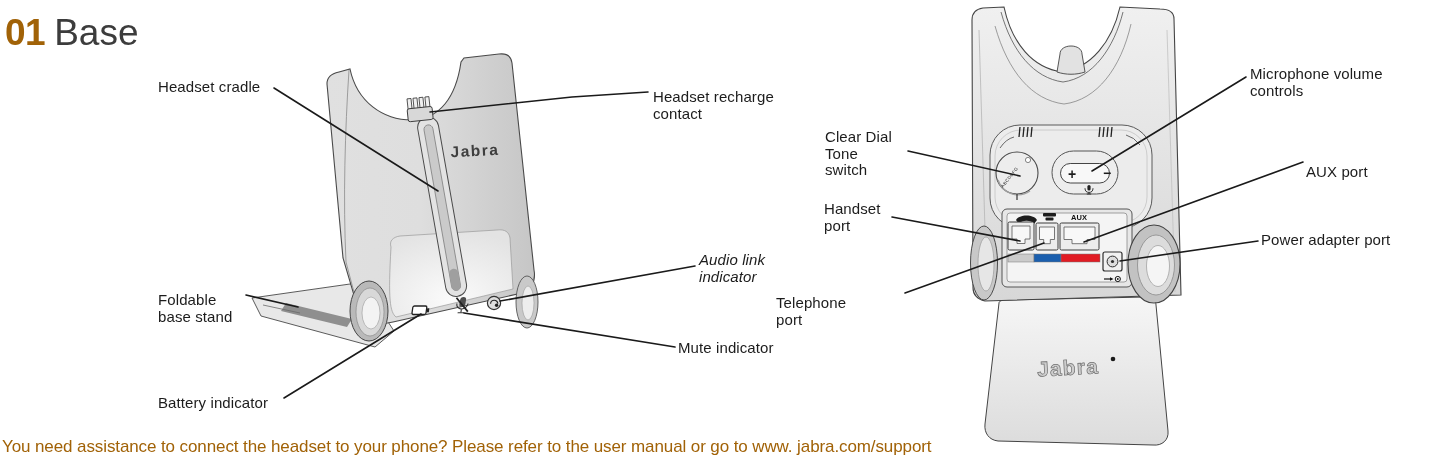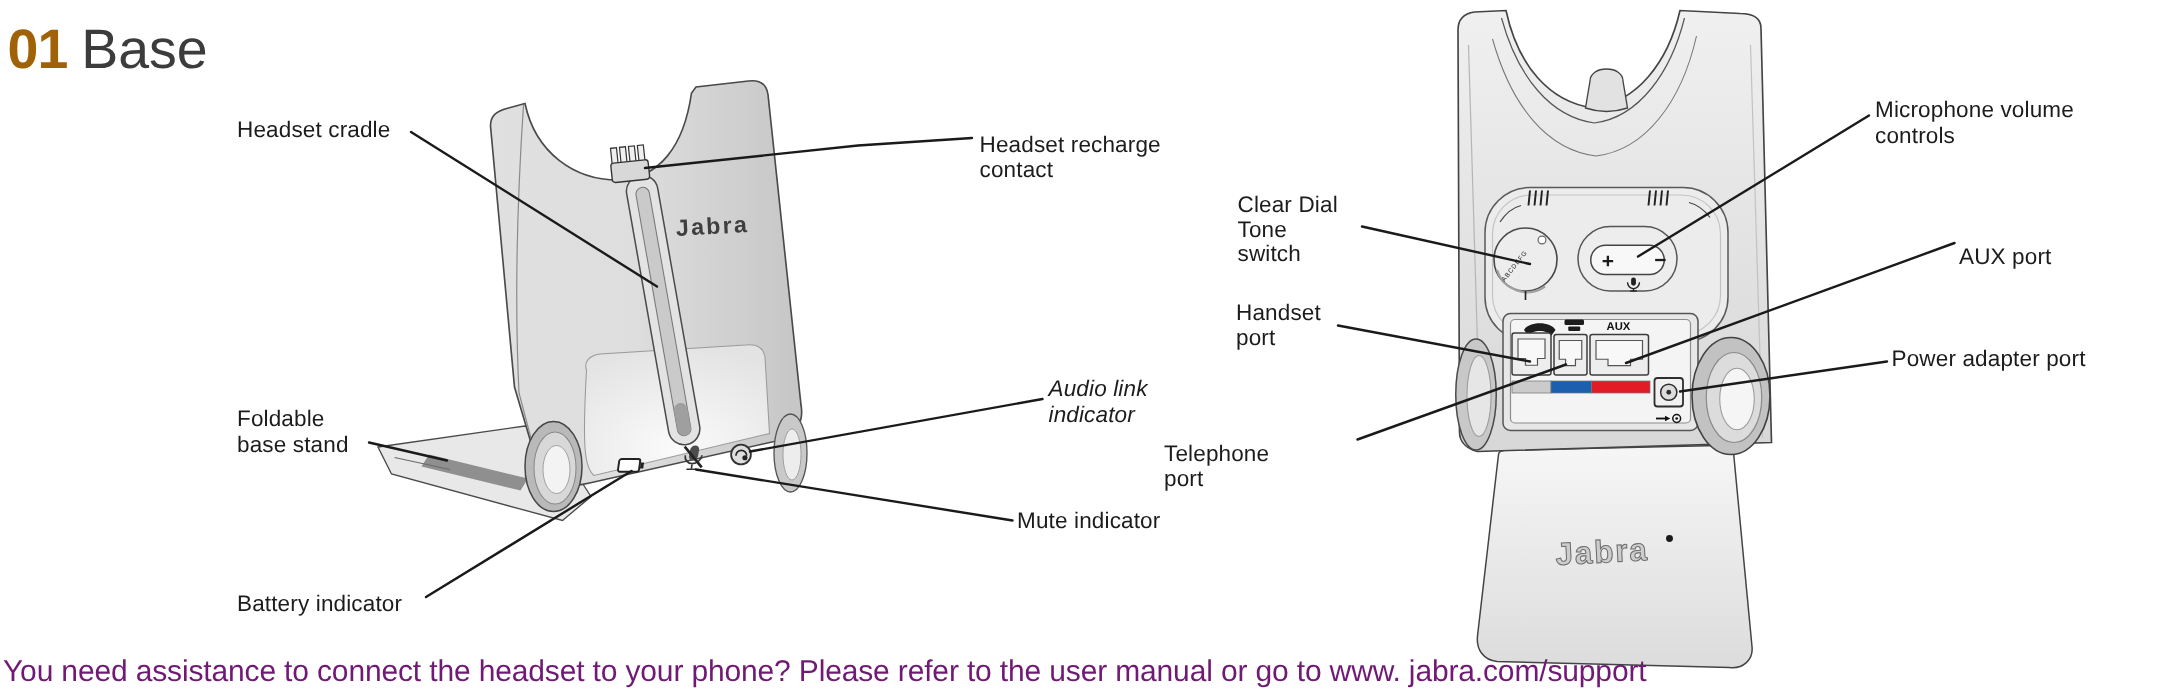--- a/index.html
+++ b/index.html
@@ -14,21 +14,21 @@
   .title .num{font-weight:700;color:#a16207;letter-spacing:-0.5px;}
   .title .word{font-weight:400;color:#3c3c3c;margin-left:9px;}
   .callout{
     position:absolute;
     font-size:15px;line-height:16.5px;color:#1c1c1c;
     letter-spacing:0.1px;
   }
   .nowrap{white-space:nowrap;text-align:right;}
   .footer{
     position:absolute;left:2px;top:437px;
-    font-size:20px;color:#701a75;white-space:nowrap;letter-spacing:-0.1px;
+    font-size:17px;color:#a16207;white-space:nowrap;letter-spacing:-0.1px;
   }
   svg#art{position:absolute;left:0;top:0;}
 </style>
 </head>
 <body>
 
 <div id="page">
 
   <svg id="art" width="1449" height="463" viewBox="0 0 1449 463">
     <defs>
@@ -230,21 +230,21 @@
       <line x1="905" y1="293" x2="1044" y2="243"></line>
     </g>
   </svg>
 
   <div class="title">
     <span class="num">01</span><span class="word">Base</span>
   </div>
 
   <div class="callout nowrap" style="left:158px;top:79px;">Headset cradle</div>
   <div class="callout" style="left:653px;top:77px;width:135px;margin-top:12px;">Headset recharge contact</div>
-  <div class="callout" style="left:158px;top:272px;width:86px;">Foldable base stand</div>
+  <div class="callout" style="left:158px;top:292px;width:86px;">Foldable base stand</div>
   <div class="callout nowrap" style="left:158px;top:395px;">Battery indicator</div>
   <div class="callout" style="left:699px;top:252px;width:92px;font-style:italic;">Audio link indicator</div>
   <div class="callout nowrap" style="left:678px;top:340px;">Mute indicator</div>
 
   <div class="callout" style="left:1250px;top:66px;width:158px;">Microphone volume controls</div>
   <div class="callout" style="left:825px;top:129px;width:78px;">Clear Dial Tone switch</div>
   <div class="callout nowrap" style="left:1306px;top:152px;margin-top:12px;">AUX port</div>
   <div class="callout" style="left:824px;top:201px;width:72px;">Handset port</div>
   <div class="callout nowrap" style="left:1261px;top:232px;">Power adapter port</div>
   <div class="callout" style="left:776px;top:295px;width:88px;">Telephone port</div>

